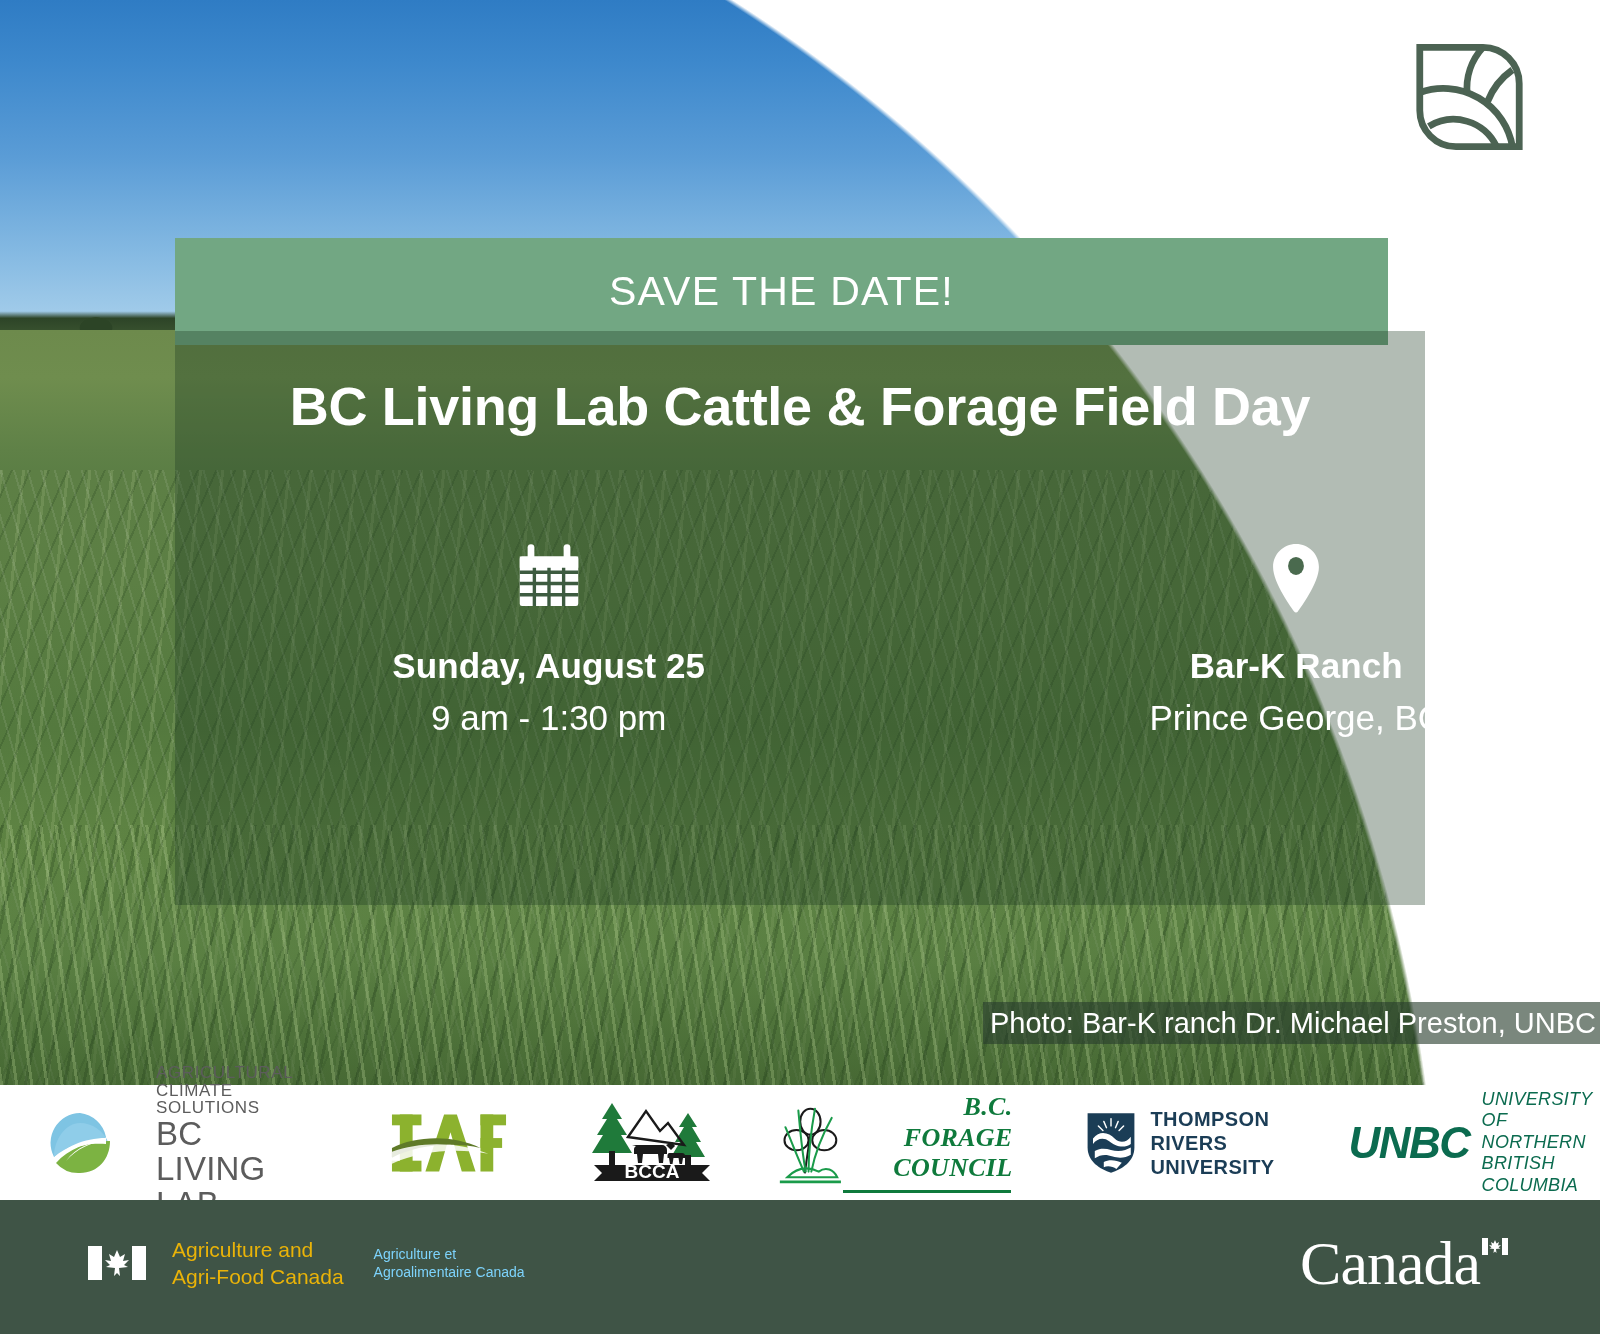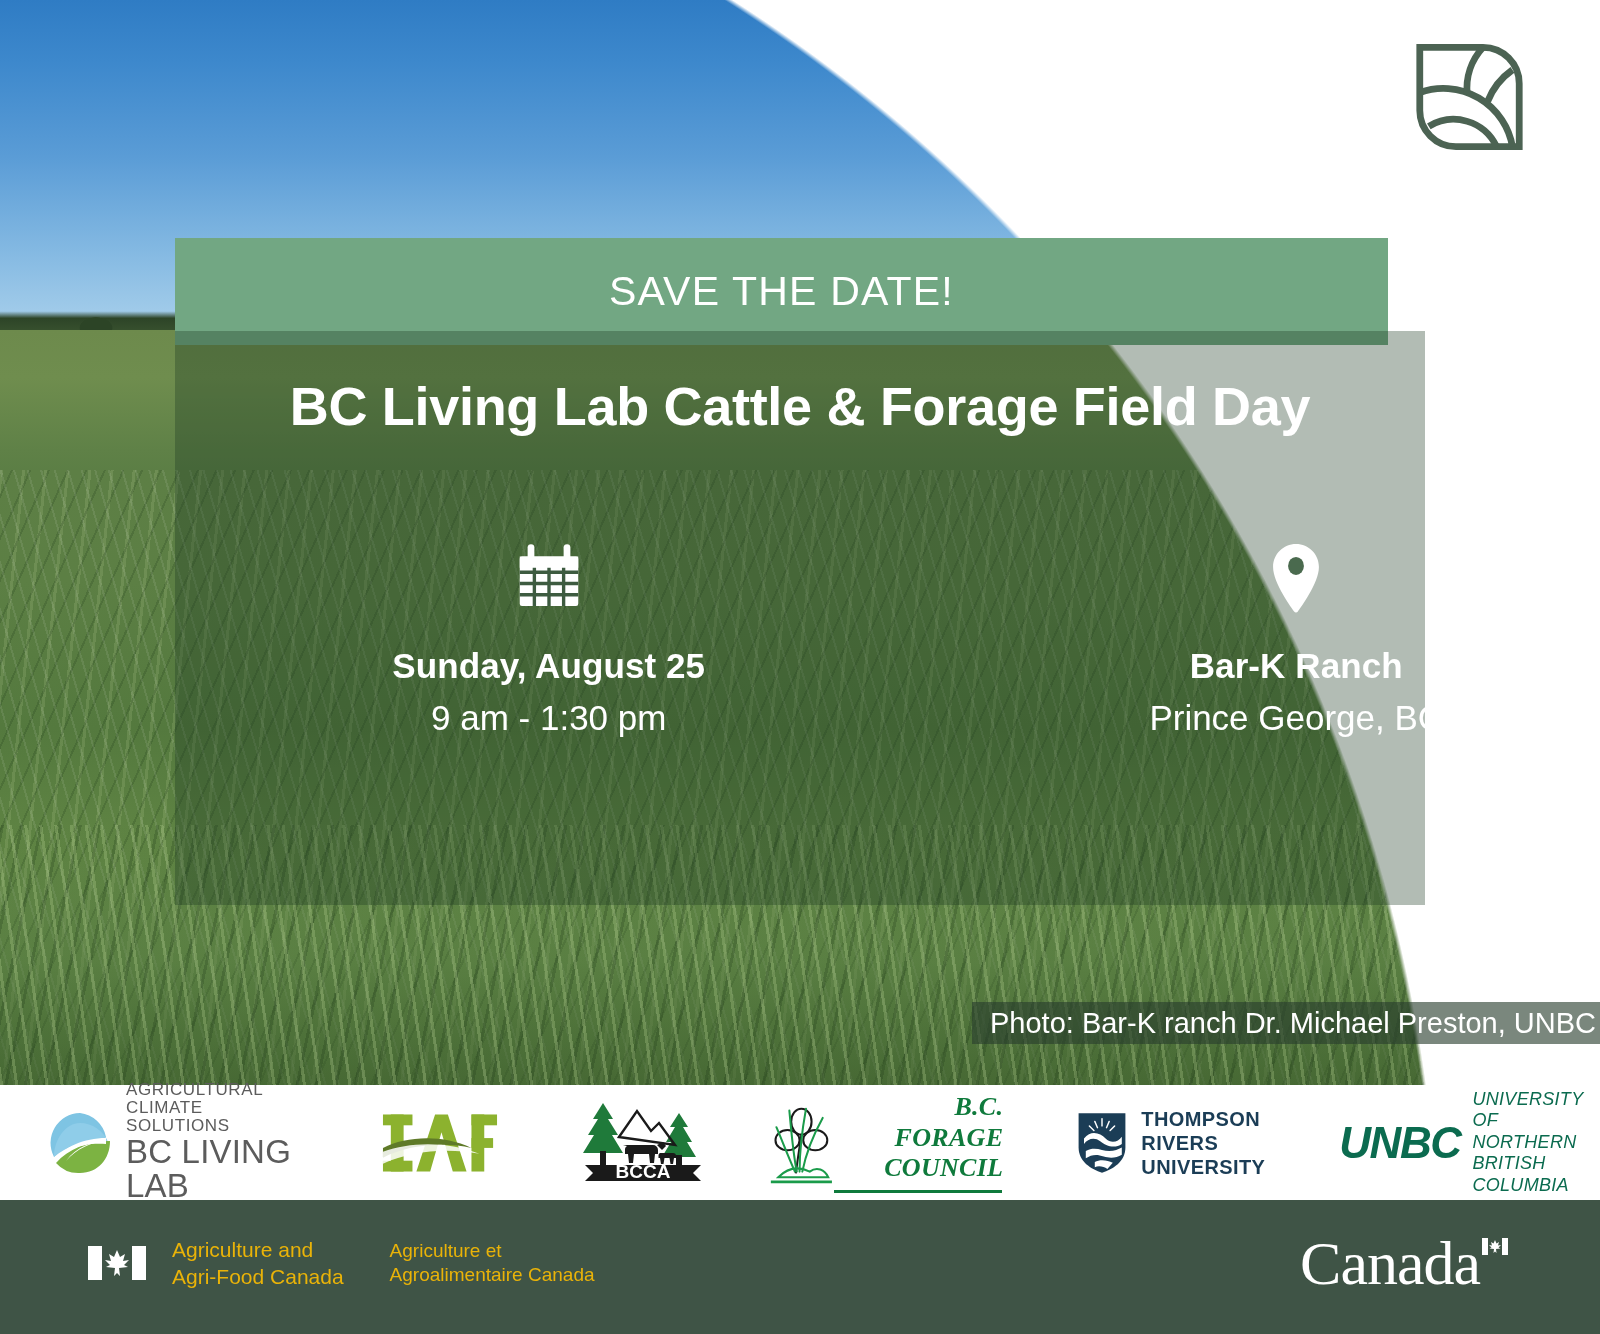--- a/index.html
+++ b/index.html
@@ -186,21 +186,21 @@
     font-size: 35px;
     font-weight: 400;
   }
 
   
   .photo-credit {
     position: absolute;
     right: 0;
     top: 1002px;
     height: 42px;
-    padding: 0 4px 0 18px;
+    padding: 0 4px 0 7px;
     background: rgba(40,62,45,0.62);
     display: flex;
     align-items: center;
     color: #ffffff;
     font-size: 29px;
     white-space: nowrap;
   }
 
   
   .brand-mark {
@@ -223,21 +223,21 @@
     align-items: center;
   }
   .logo {
     display: flex;
     align-items: center;
   }
 
   
   .ll-wrap { margin-left: 48px; }
   .ll-globe { width: 64px; height: 64px; margin-right: 14px; flex: none; }
-  .ll-text { display: flex; flex-direction: column; justify-content: flex-end; }
+  .ll-text { display: flex; flex-direction: column; justify-content: flex-end; margin-left: 30px; }
   .ll-top {
     font-size: 17px; letter-spacing: 0.6px; color: #5c5c5c;
     line-height: 1.05;
   }
   .ll-bot {
     font-size: 33px; color: #5c5c5c; line-height: 1.05; letter-spacing: 0.2px;
   }
 
   
   .iaf-wrap { margin-left: 80px; width: 118px; height: 70px; }
@@ -306,23 +306,23 @@
     align-items: center;
   }
   .flag { width: 58px; height: 34px; flex: none; }
   .gov-en {
     margin-left: 26px;
     color: #eab308;
     font-size: 21px;
     line-height: 1.3;
   }
   .gov-fr {
-    margin-left: 46px;
-    color: #eab308;
-    font-size: 19px;
+    margin-left: 30px;
+    color: #7dd3fc;
+    font-size: 14px;
     line-height: 1.3;
   }
   .wordmark {
     position: absolute;
     right: 92px;
     top: 32px;
     display: flex;
     align-items: flex-start;
   }
   .wordmark-text {

